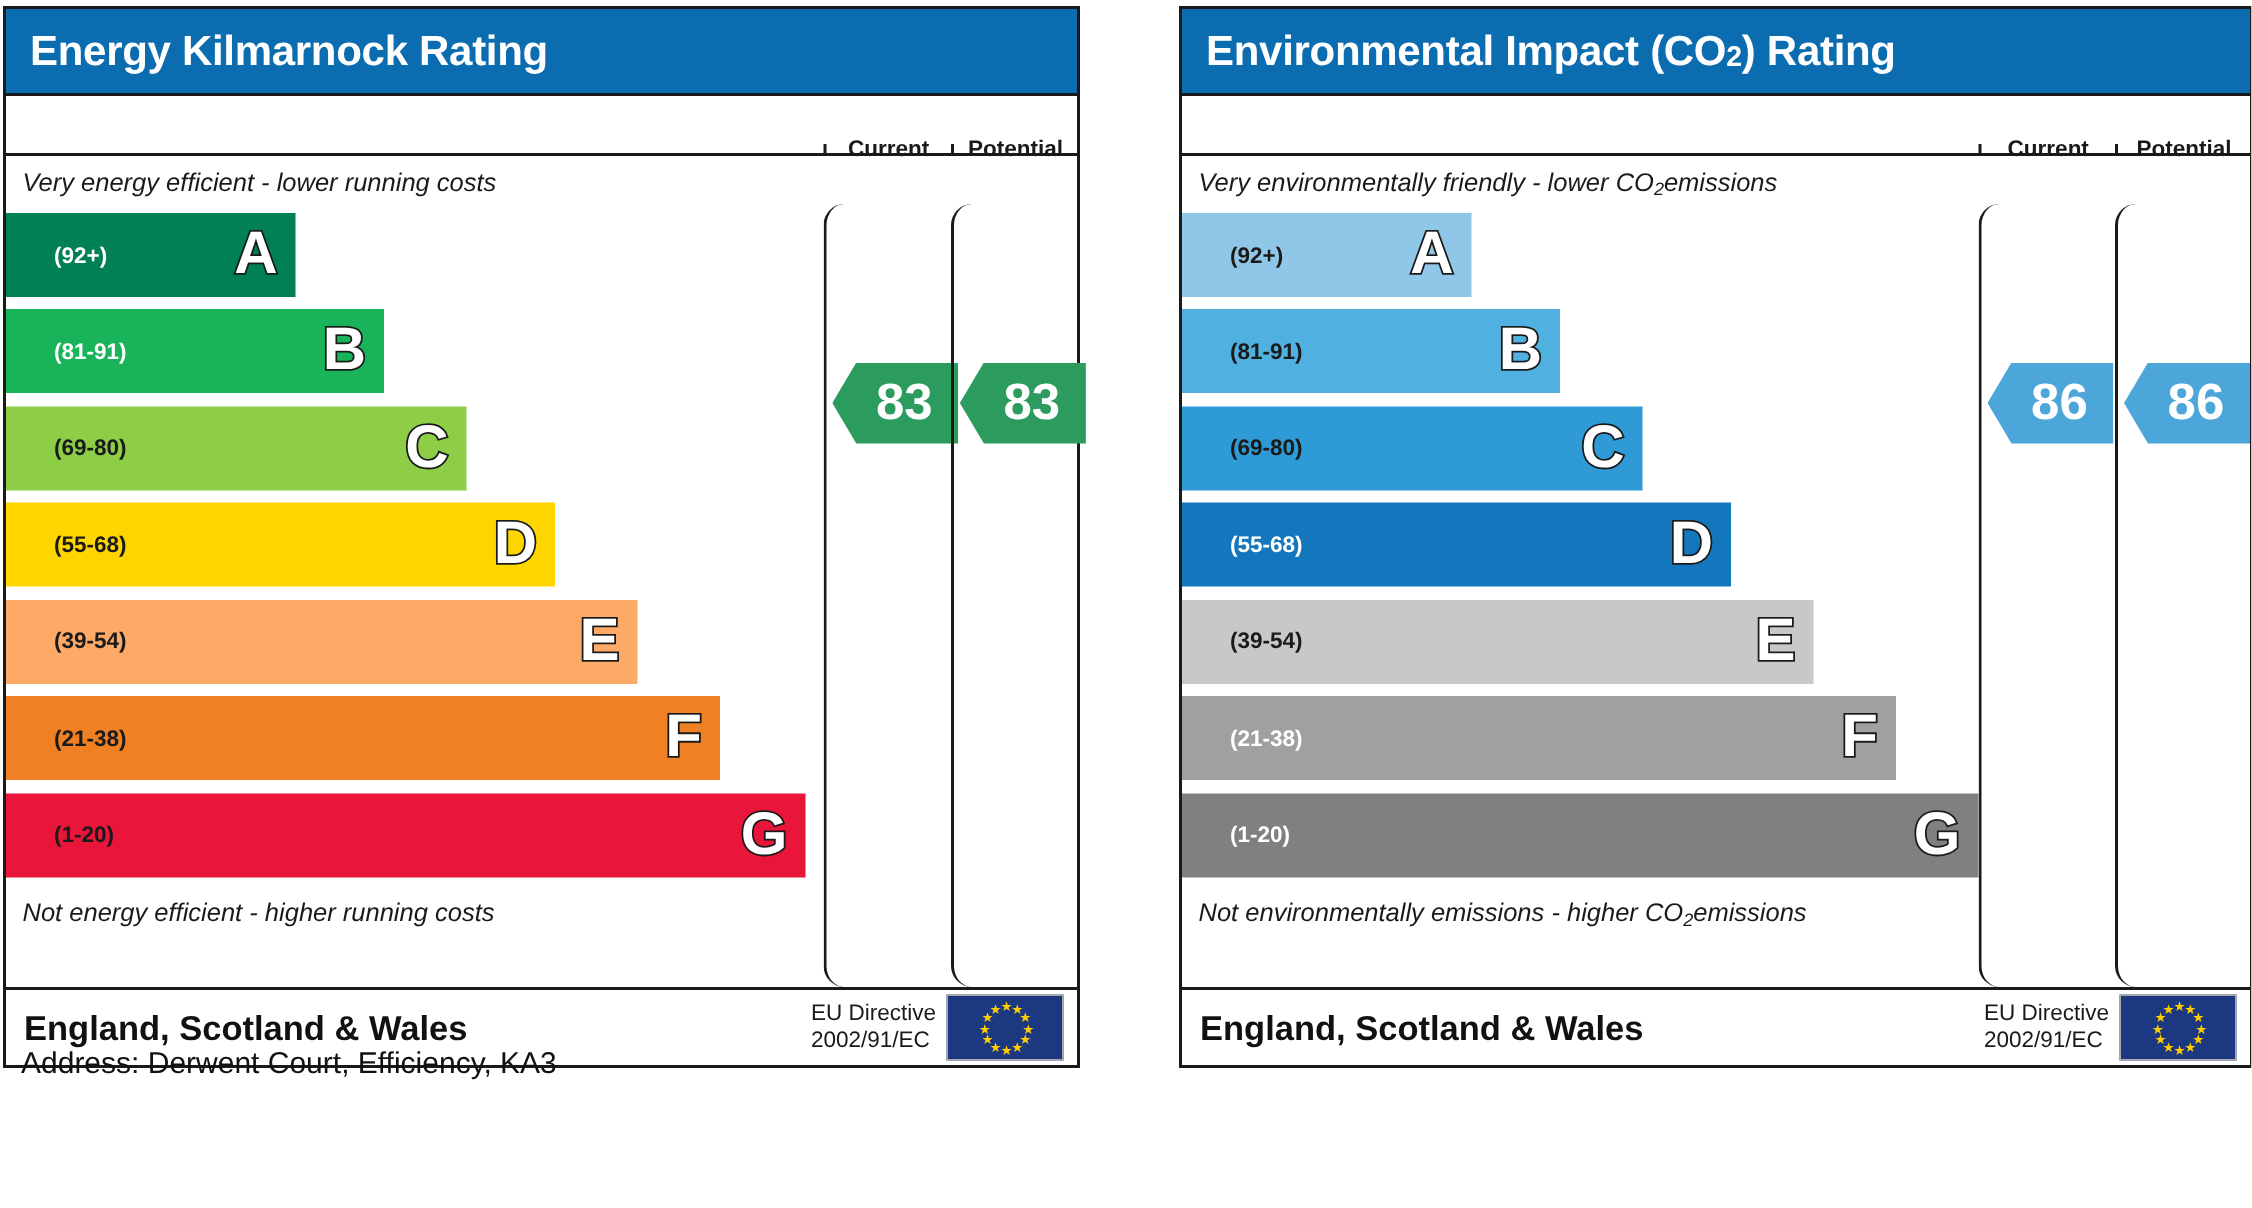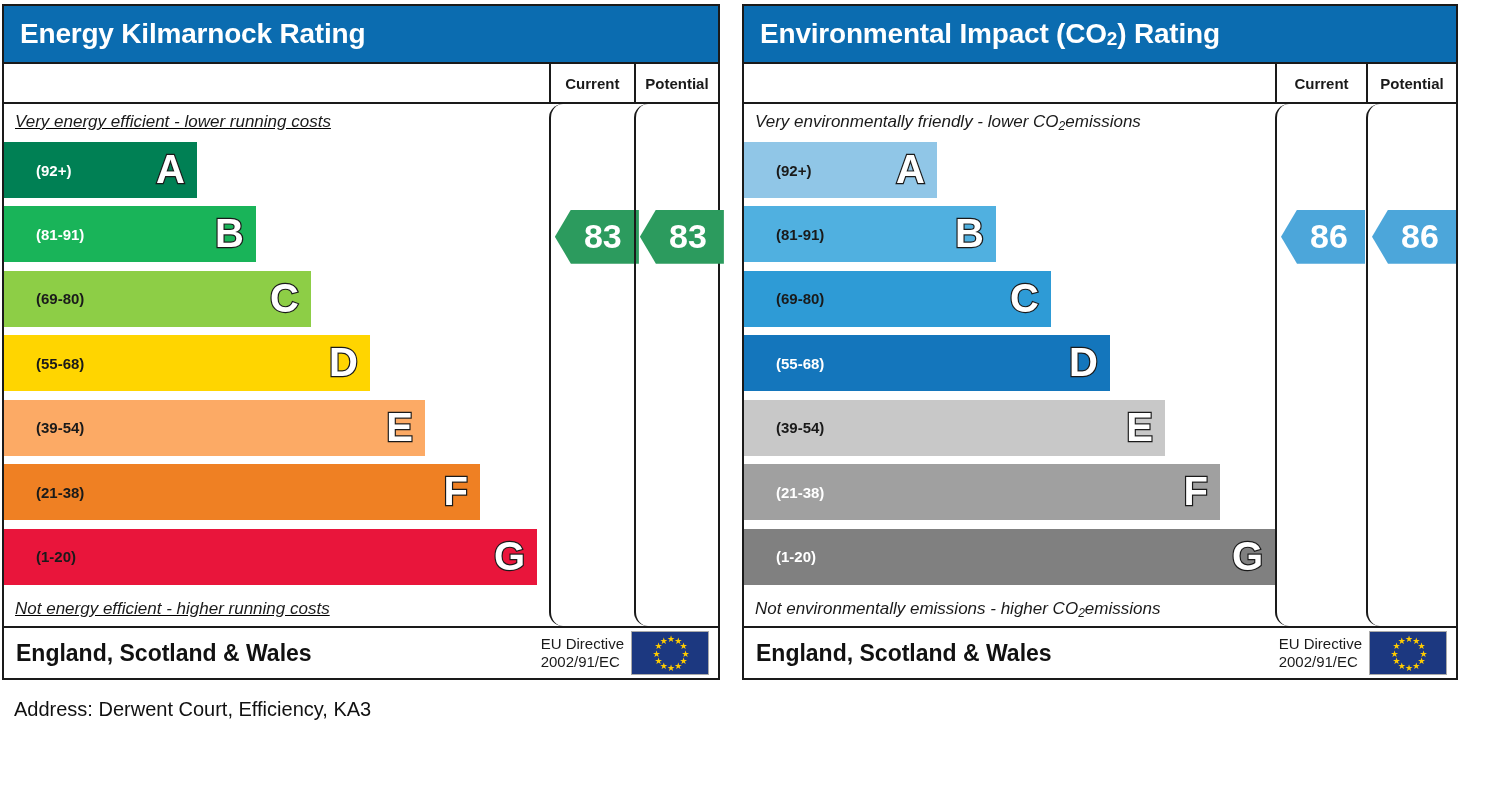--- a/index.html
+++ b/index.html
@@ -17,21 +17,21 @@
   }
 
   
   .epc {
     position: absolute;
     top: 4px;
     border: 2px solid #1a1a1a;
     background: #ffffff;
   }
   .epc-left  { left: 2px;   width: 718px; }
-  .epc-right { left: 742px; width: 716px; }
+  .epc-right { left: 786px; width: 716px; }
 
   .epc-title {
     height: 56px;
     background: #0b6cb0;
     color: #ffffff;
     font-size: 28px;
     font-weight: bold;
     letter-spacing: -0.2px;
     display: flex;
     align-items: center;
@@ -55,26 +55,27 @@
   }
   .col-chart { position: relative; }
   .col-cur, .col-pot {
     border-left: 2px solid #1a1a1a;
     display: flex;
     align-items: center;
     justify-content: center;
     font-size: 15px;
     font-weight: bold;
     color: #1a1a1a;
+    margin-top: 32px;
   }
 
   .head-row { height: 40px; border-bottom: 2px solid #1a1a1a; }
 
   
-  .epc-left  .col-chart { width: 584px; text-decoration: underline; }
+  .epc-left  .col-chart { width: 584px; }
   .epc-left  .col-cur   { width: 91px;  }
   .epc-left  .col-pot   { width: 90px;  }
   .epc-right .col-chart { width: 531px; }
   .epc-right .col-cur   { width: 91px;  }
   .epc-right .col-pot   { width: 90px;  }
 
   
   .chart-area {
     position: relative;
     height: 522px;

